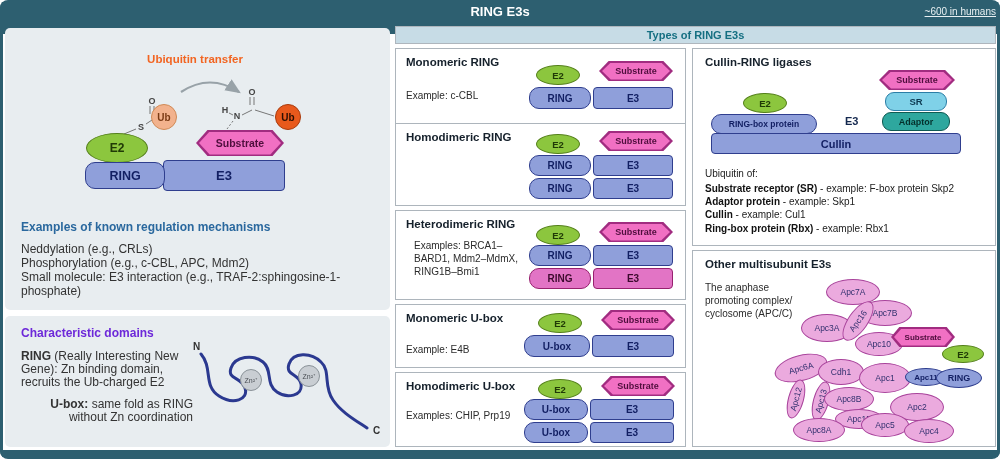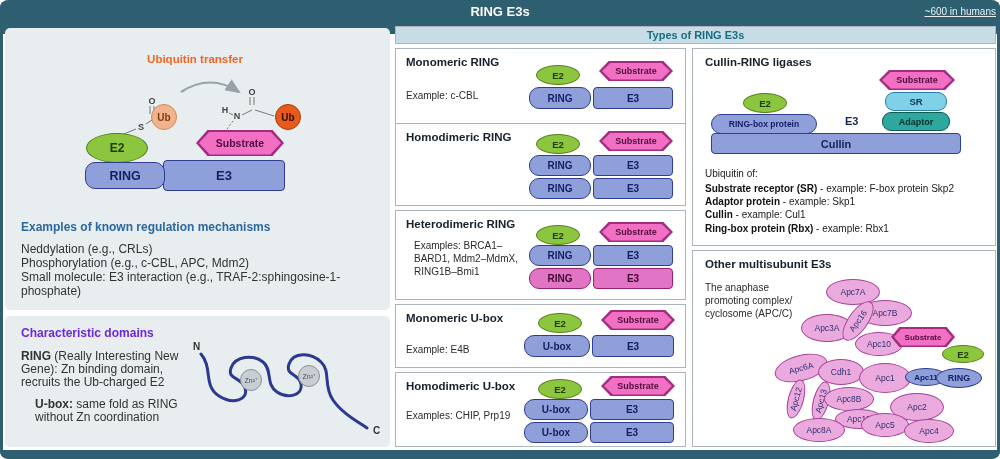--- a/index.html
+++ b/index.html
@@ -116,21 +116,21 @@
       <div>Neddylation (e.g., CRLs)</div>
       <div>Phosphorylation (e.g., c-CBL, APC, Mdm2)</div>
       <div>Small molecule: E3 interaction (e.g., TRAF-2:sphingosine-1-phosphate)</div>
     </div>
   </div>
 
   <div class="gray" style="left:5px;top:316px;width:385px;height:131px;">
     <div class="h-blue" style="left:16px;top:10px;color:#6d28d9;">Characteristic domains</div>
     <div class="body-txt" style="left:16px;top:34px;width:172px;line-height:13px;">
       <p style="margin:0;"><b>RING</b><span> (Really Interesting New Gene): Zn binding domain, recruits the Ub-charged E2</span></p>
-      <p style="margin:9px 0 0 14px;"><b>U-box:</b><span> same fold as RING without Zn coordination</span></p>
+      <p style="margin:9px 0 0 14px;text-align:right;"><b>U-box:</b><span> same fold as RING without Zn coordination</span></p>
     </div>
     <svg style="left:180px;top:8px;" width="200" height="120" viewBox="0 0 200 120">
       <path d="M 16 30 C 28 44, 18 62, 34 72 C 48 81, 64 76, 60 64 C 56 52, 42 56, 46 44 C 50 32, 68 30, 78 38 C 88 46, 80 60, 92 68 C 102 75, 118 72, 116 60 C 114 49, 100 52, 104 40 C 108 28, 126 28, 136 38 C 146 47, 138 62, 148 76 C 156 88, 170 96, 182 104" fill="none" stroke="#2B3990" stroke-width="3" stroke-linecap="round"></path>
       <text x="8" y="26" font-size="10" font-weight="700" fill="#333">N</text>
       <text x="188" y="110" font-size="10" font-weight="700" fill="#333">C</text>
     </svg>
     <div class="zn" style="left:235px;top:53px;">
         <span>Zn²⁺</span>
       </div>
     <div class="zn" style="left:293px;top:49px;">

